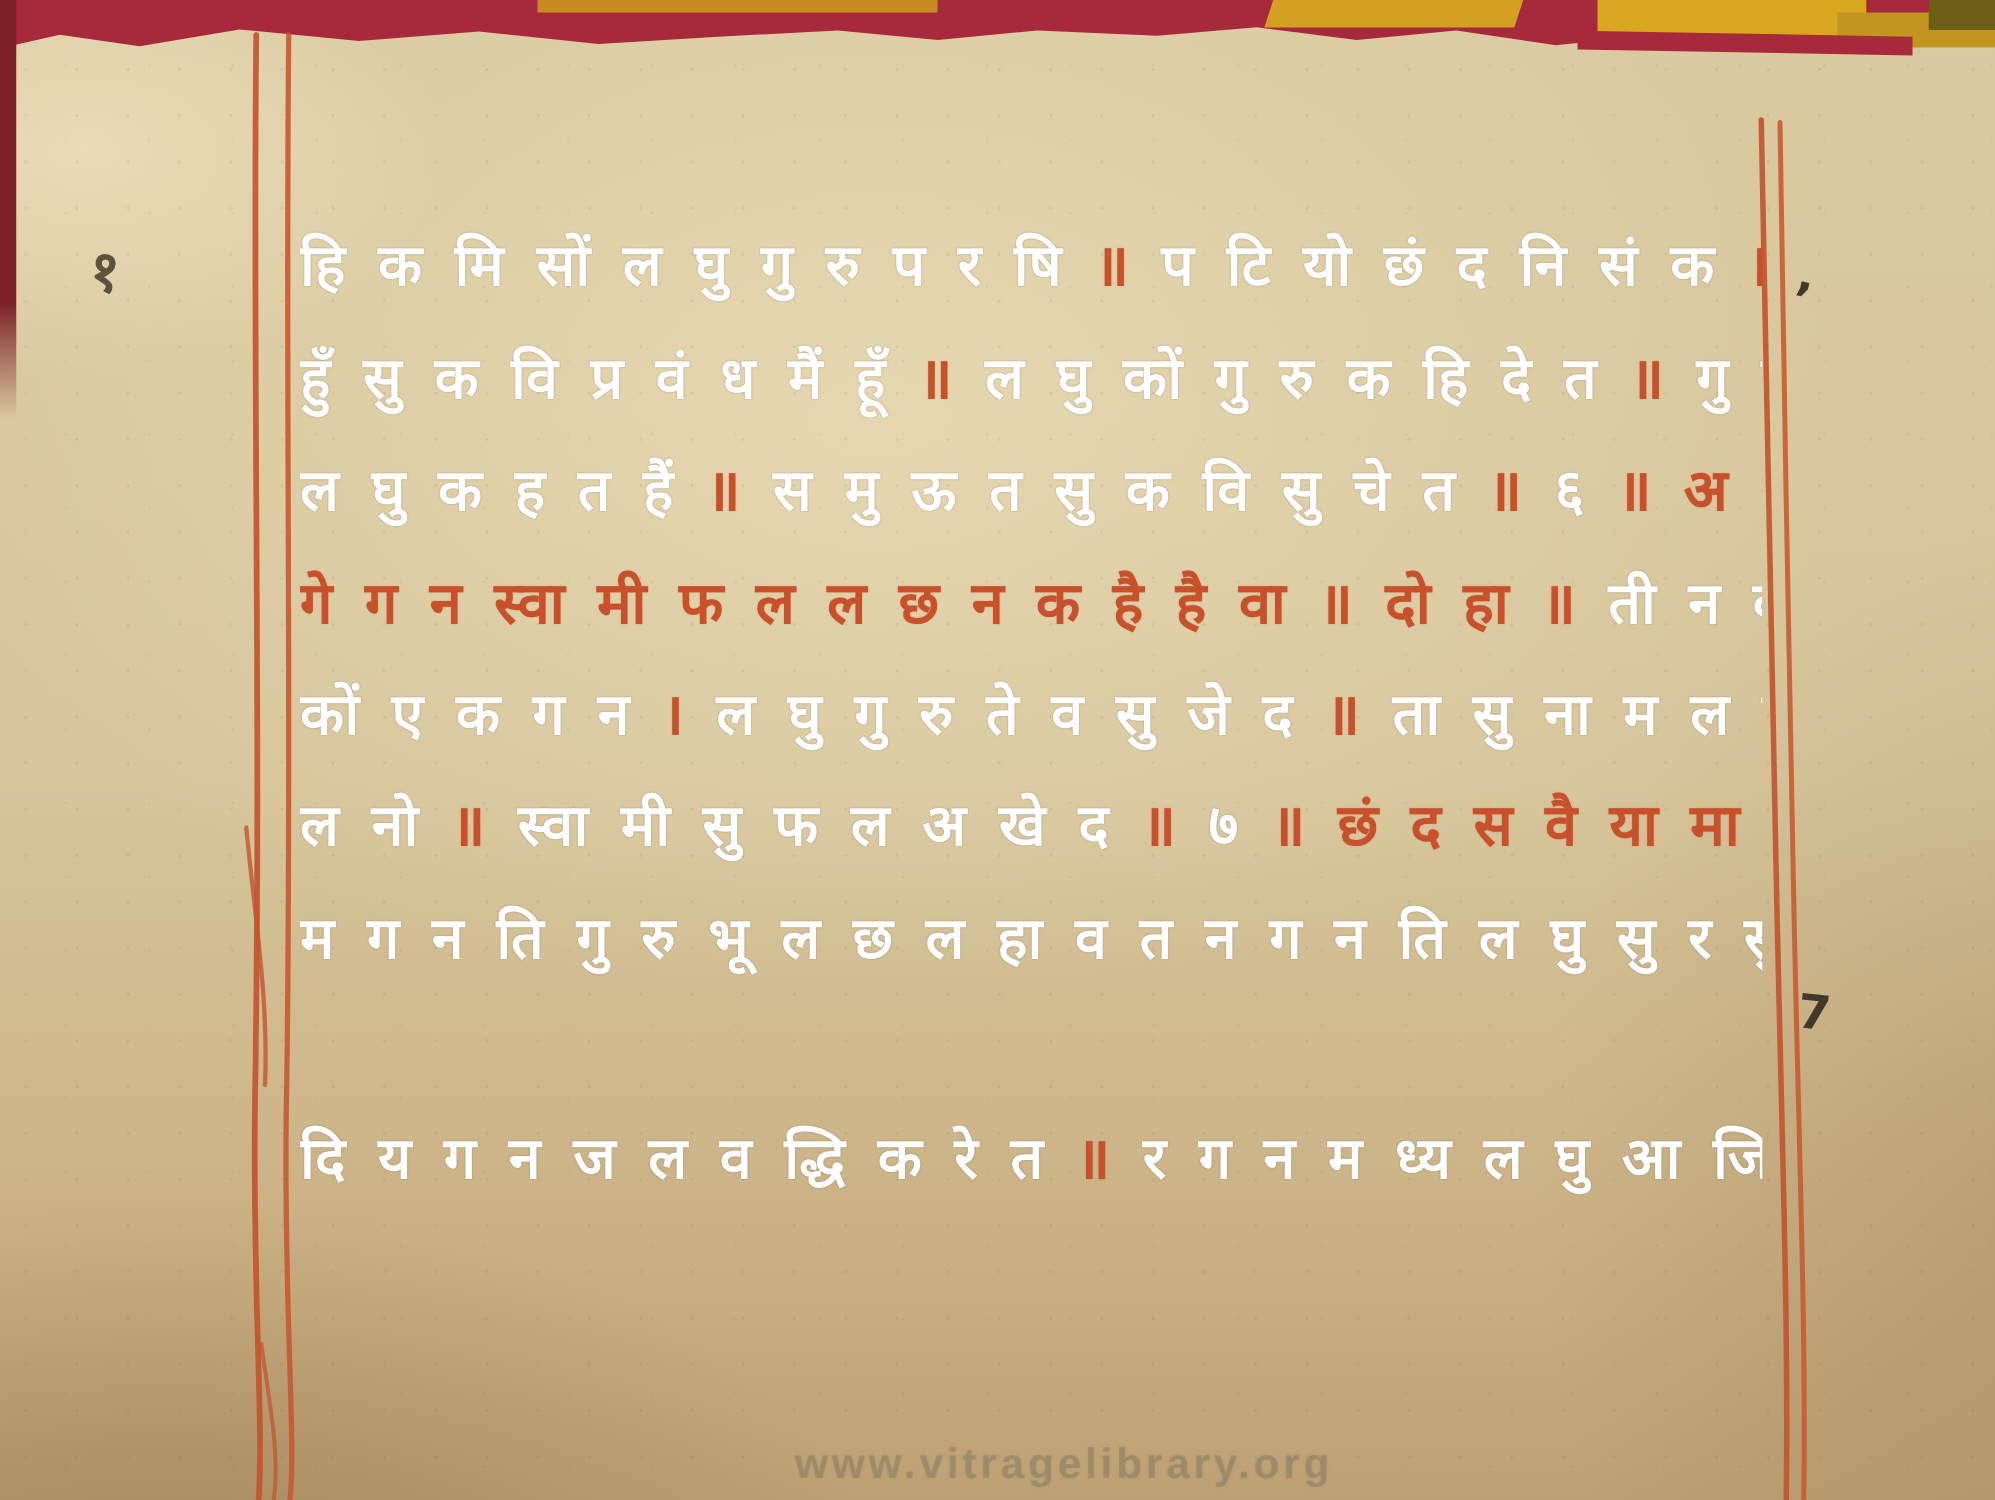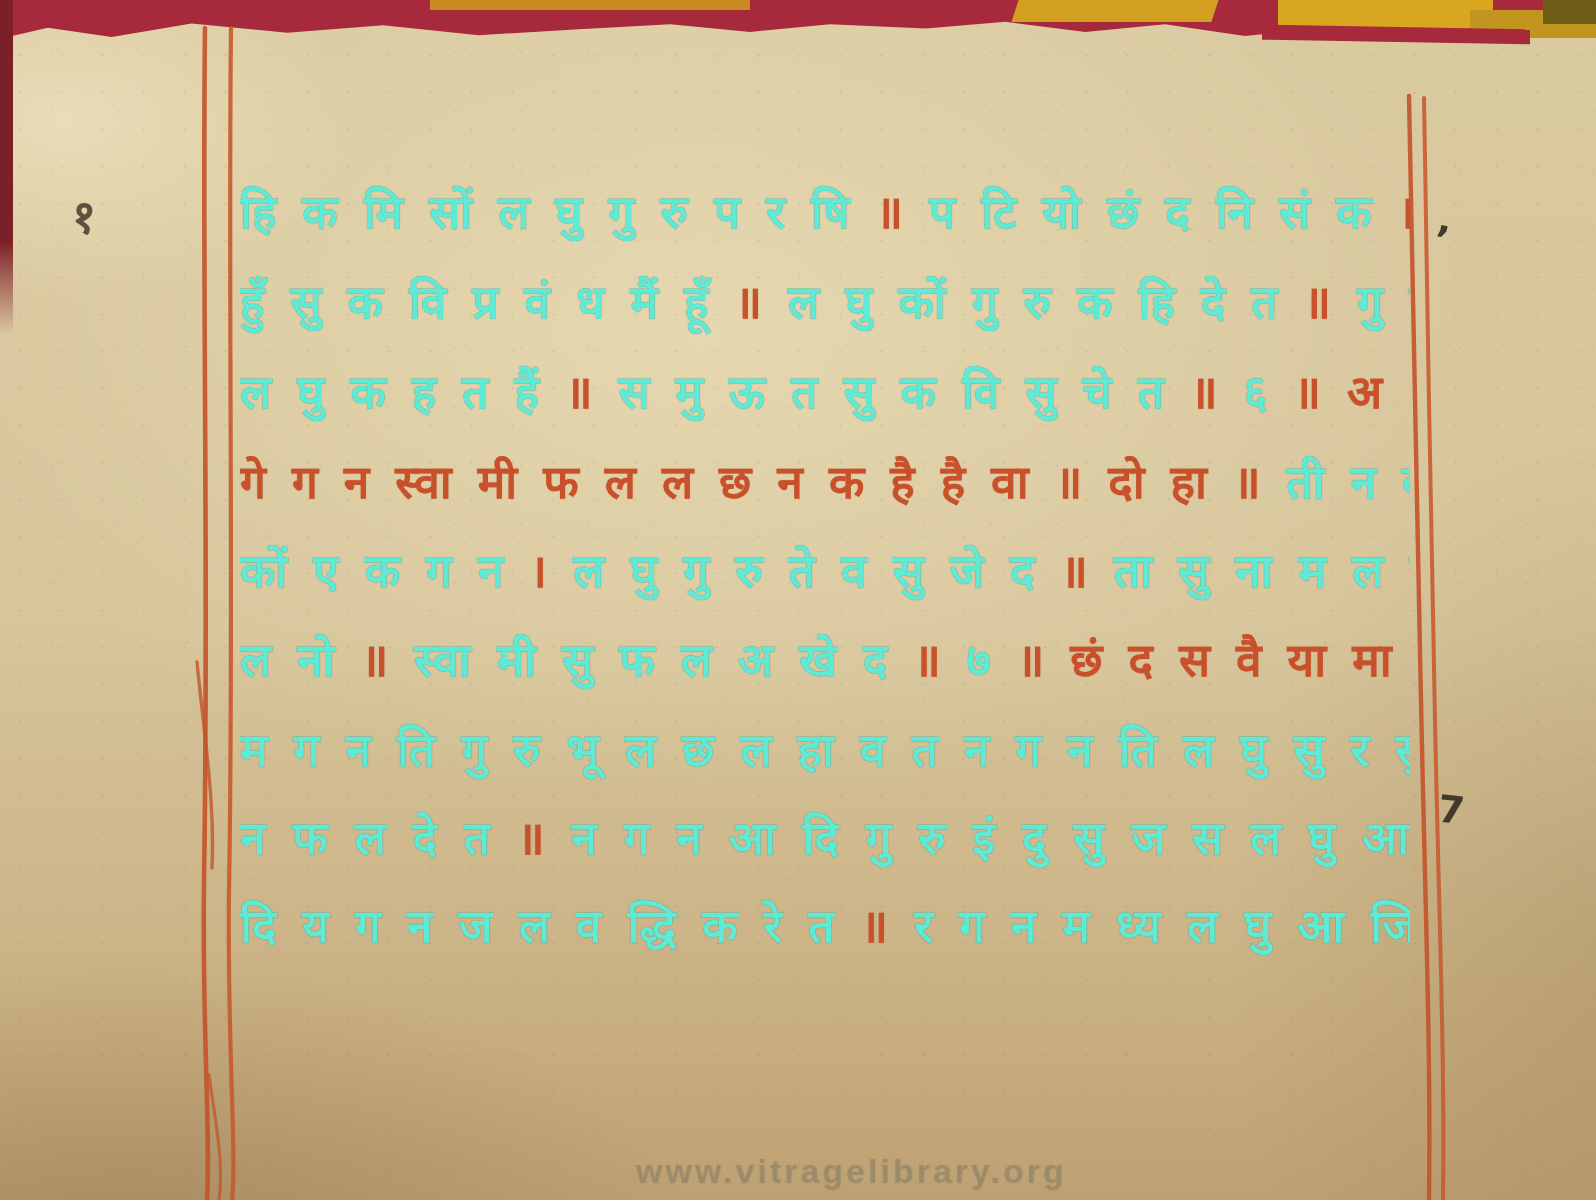--- a/index.html
+++ b/index.html
@@ -50,21 +50,21 @@
   }
   
   .textblock{position:absolute;left:240px;top:0;width:1170px;height:1120px;}
   .line{
     position:absolute;left:0;right:0;height:88px;line-height:88px;
     font-size:46px;font-weight:700;letter-spacing:1px;word-spacing:8px;
     white-space:nowrap;overflow:hidden;
     text-align:justify;text-align-last:justify;
     text-shadow:0 0 1px rgba(50,40,25,.55);
   }
-  .seg-black{color:#5eead4;}
+  .seg-black{color:#ffffff;}
   .seg-red{color:#c8502a;text-shadow:0 0 1px rgba(190,70,30,.5);}
   
   .mark{position:absolute;font-size:38px;font-weight:700;color:#43392a;}
   .mark-1{left:1434px;top:218px;transform:rotate(12deg);}
   .mark-2{left:1438px;top:788px;transform:rotate(6deg);}
   
   .watermark{
     position:absolute;left:636px;top:1152px;font-size:34px;letter-spacing:3px;
     font-family:"Liberation Sans",sans-serif;font-weight:700;
     color:rgba(125,118,96,.38);text-shadow:0 0 2px rgba(125,118,96,.25);text-align:right;
@@ -98,21 +98,20 @@
   <div class="folio">१</div>
 
   <div class="textblock">
       <div class="line" style="top: 168px;"><span class="seg seg-black">हि क मि सों ल घु गु रु प र षि</span> <span class="seg seg-red">॥</span> <span class="seg seg-black">प टि यो छं द नि सं क</span> <span class="seg seg-red">॥</span>   </div>
       <div class="line" style="top: 258px;"><span class="seg seg-black">हुँ सु क वि प्र वं ध मैं हूँ</span> <span class="seg seg-red">॥</span> <span class="seg seg-black">ल घु कों गु रु क हि दे त</span> <span class="seg seg-red">॥</span> <span class="seg seg-black">गु रु हूं कै</span></div>
       <div class="line" style="top: 348px;"><span class="seg seg-black">ल घु क ह त हैं</span> <span class="seg seg-red">॥</span> <span class="seg seg-black">स मु ऊ त सु क वि सु चे त</span> <span class="seg seg-red">॥</span> <span class="seg seg-black">६</span> <span class="seg seg-red">॥</span> <span class="seg seg-red">अ थ आ</span></div>
       <div class="line" style="top: 438px;"><span class="seg seg-red">गे ग न स्वा मी फ ल ल छ न क है है वा</span> <span class="seg seg-red">॥</span> <span class="seg seg-red">दो हा</span> <span class="seg seg-red">॥</span> <span class="seg seg-black">ती न व र न</span></div>
       <div class="line" style="top: 527px;"><span class="seg seg-black">कों ए क ग न</span> <span class="seg seg-red">।</span> <span class="seg seg-black">ल घु गु रु ते व सु जे द</span> <span class="seg seg-red">॥</span> <span class="seg seg-black">ता सु ना म ल छ न</span></div>
       <div class="line" style="top: 616px;"><span class="seg seg-black">ल नो</span> <span class="seg seg-red">॥</span> <span class="seg seg-black">स्वा मी सु फ ल अ खे द</span> <span class="seg seg-red">॥</span> <span class="seg seg-black">७</span> <span class="seg seg-red">॥</span> <span class="seg seg-red">छं द स वै या मा त्रा ३ १</span></div>
       <div class="line" style="top: 706px;"><span class="seg seg-black">म ग न ति गु रु भू ल छ ल हा व त</span> <span class="seg seg-black">न ग न ति ल घु सु र सु</span></div>
-      <div class="line" style="top: 794px;"><span class="seg seg-black">न फ ल दे त</span> <span class="seg seg-red">॥</span> <span class="seg seg-black">न ग न आ दि गु रु इं दु सु ज स ल घु आ</span></div>
       <div class="line" style="top: 882px;"><span class="seg seg-black">दि य ग न ज ल व द्धि क रे त</span> <span class="seg seg-red">॥</span> <span class="seg seg-black">र ग न म ध्य ल घु आ जि नि</span></div>
     </div>
 
   <span class="mark mark-1">ʼ</span>
   <span class="mark mark-2">7</span>
 
   <div class="watermark">www.vitragelibrary.org</div>
 </div>
 
 </body></html>

